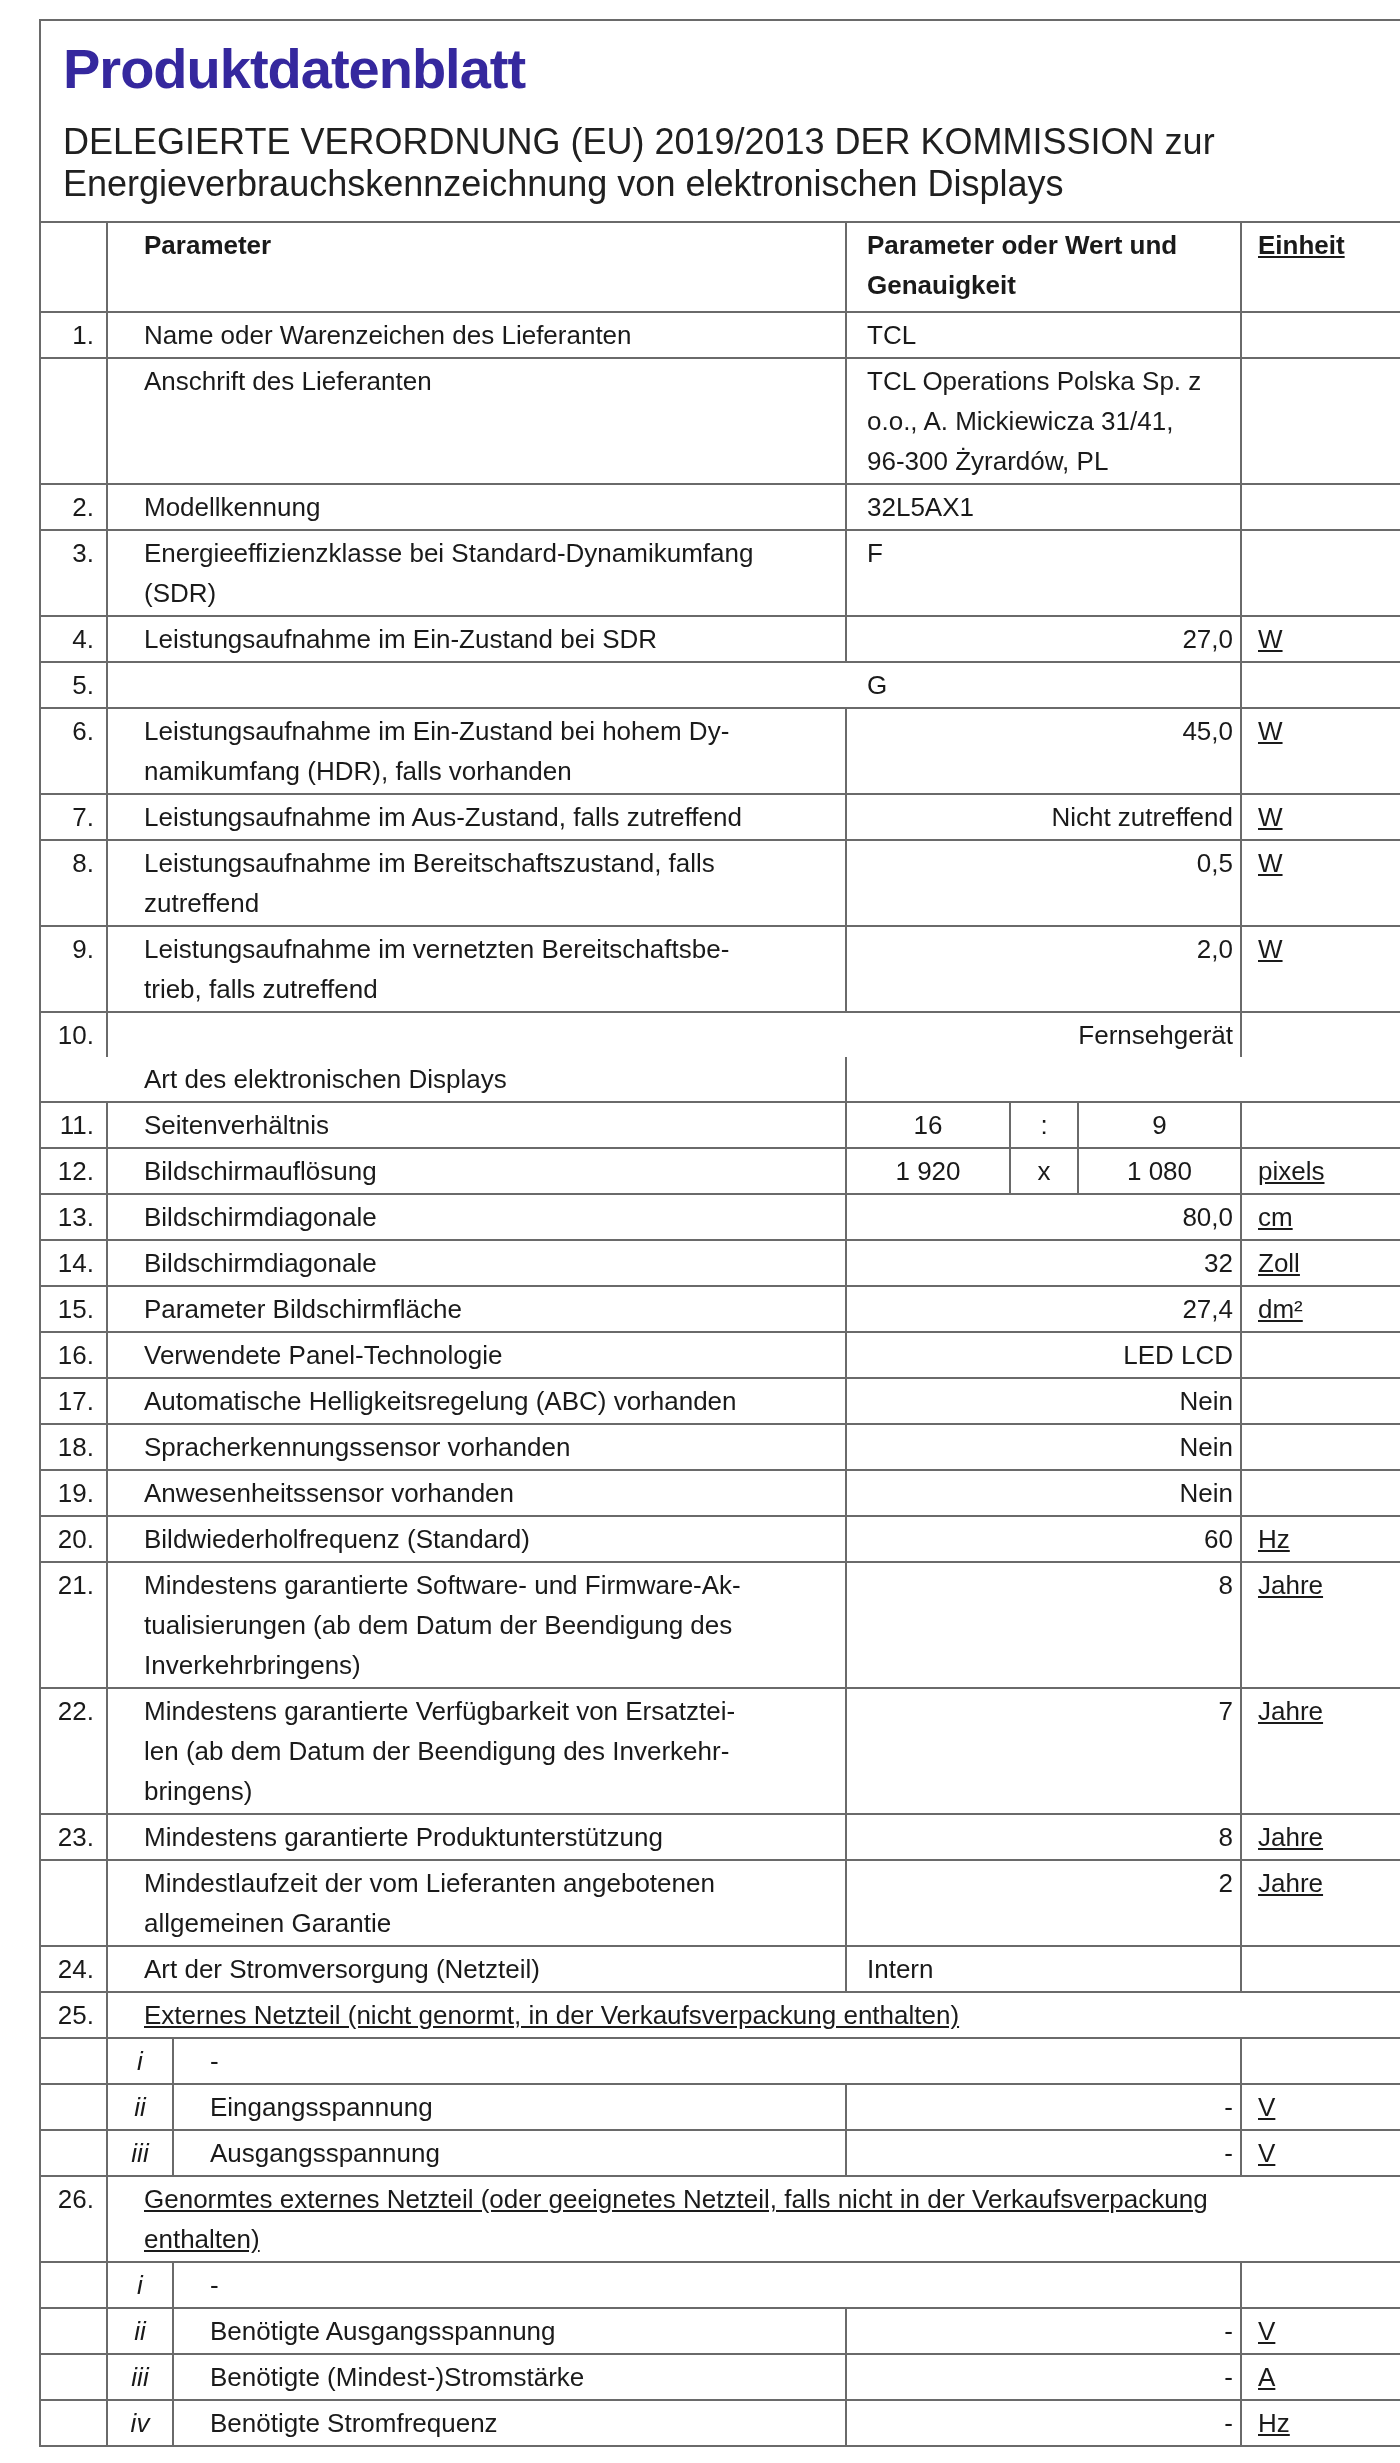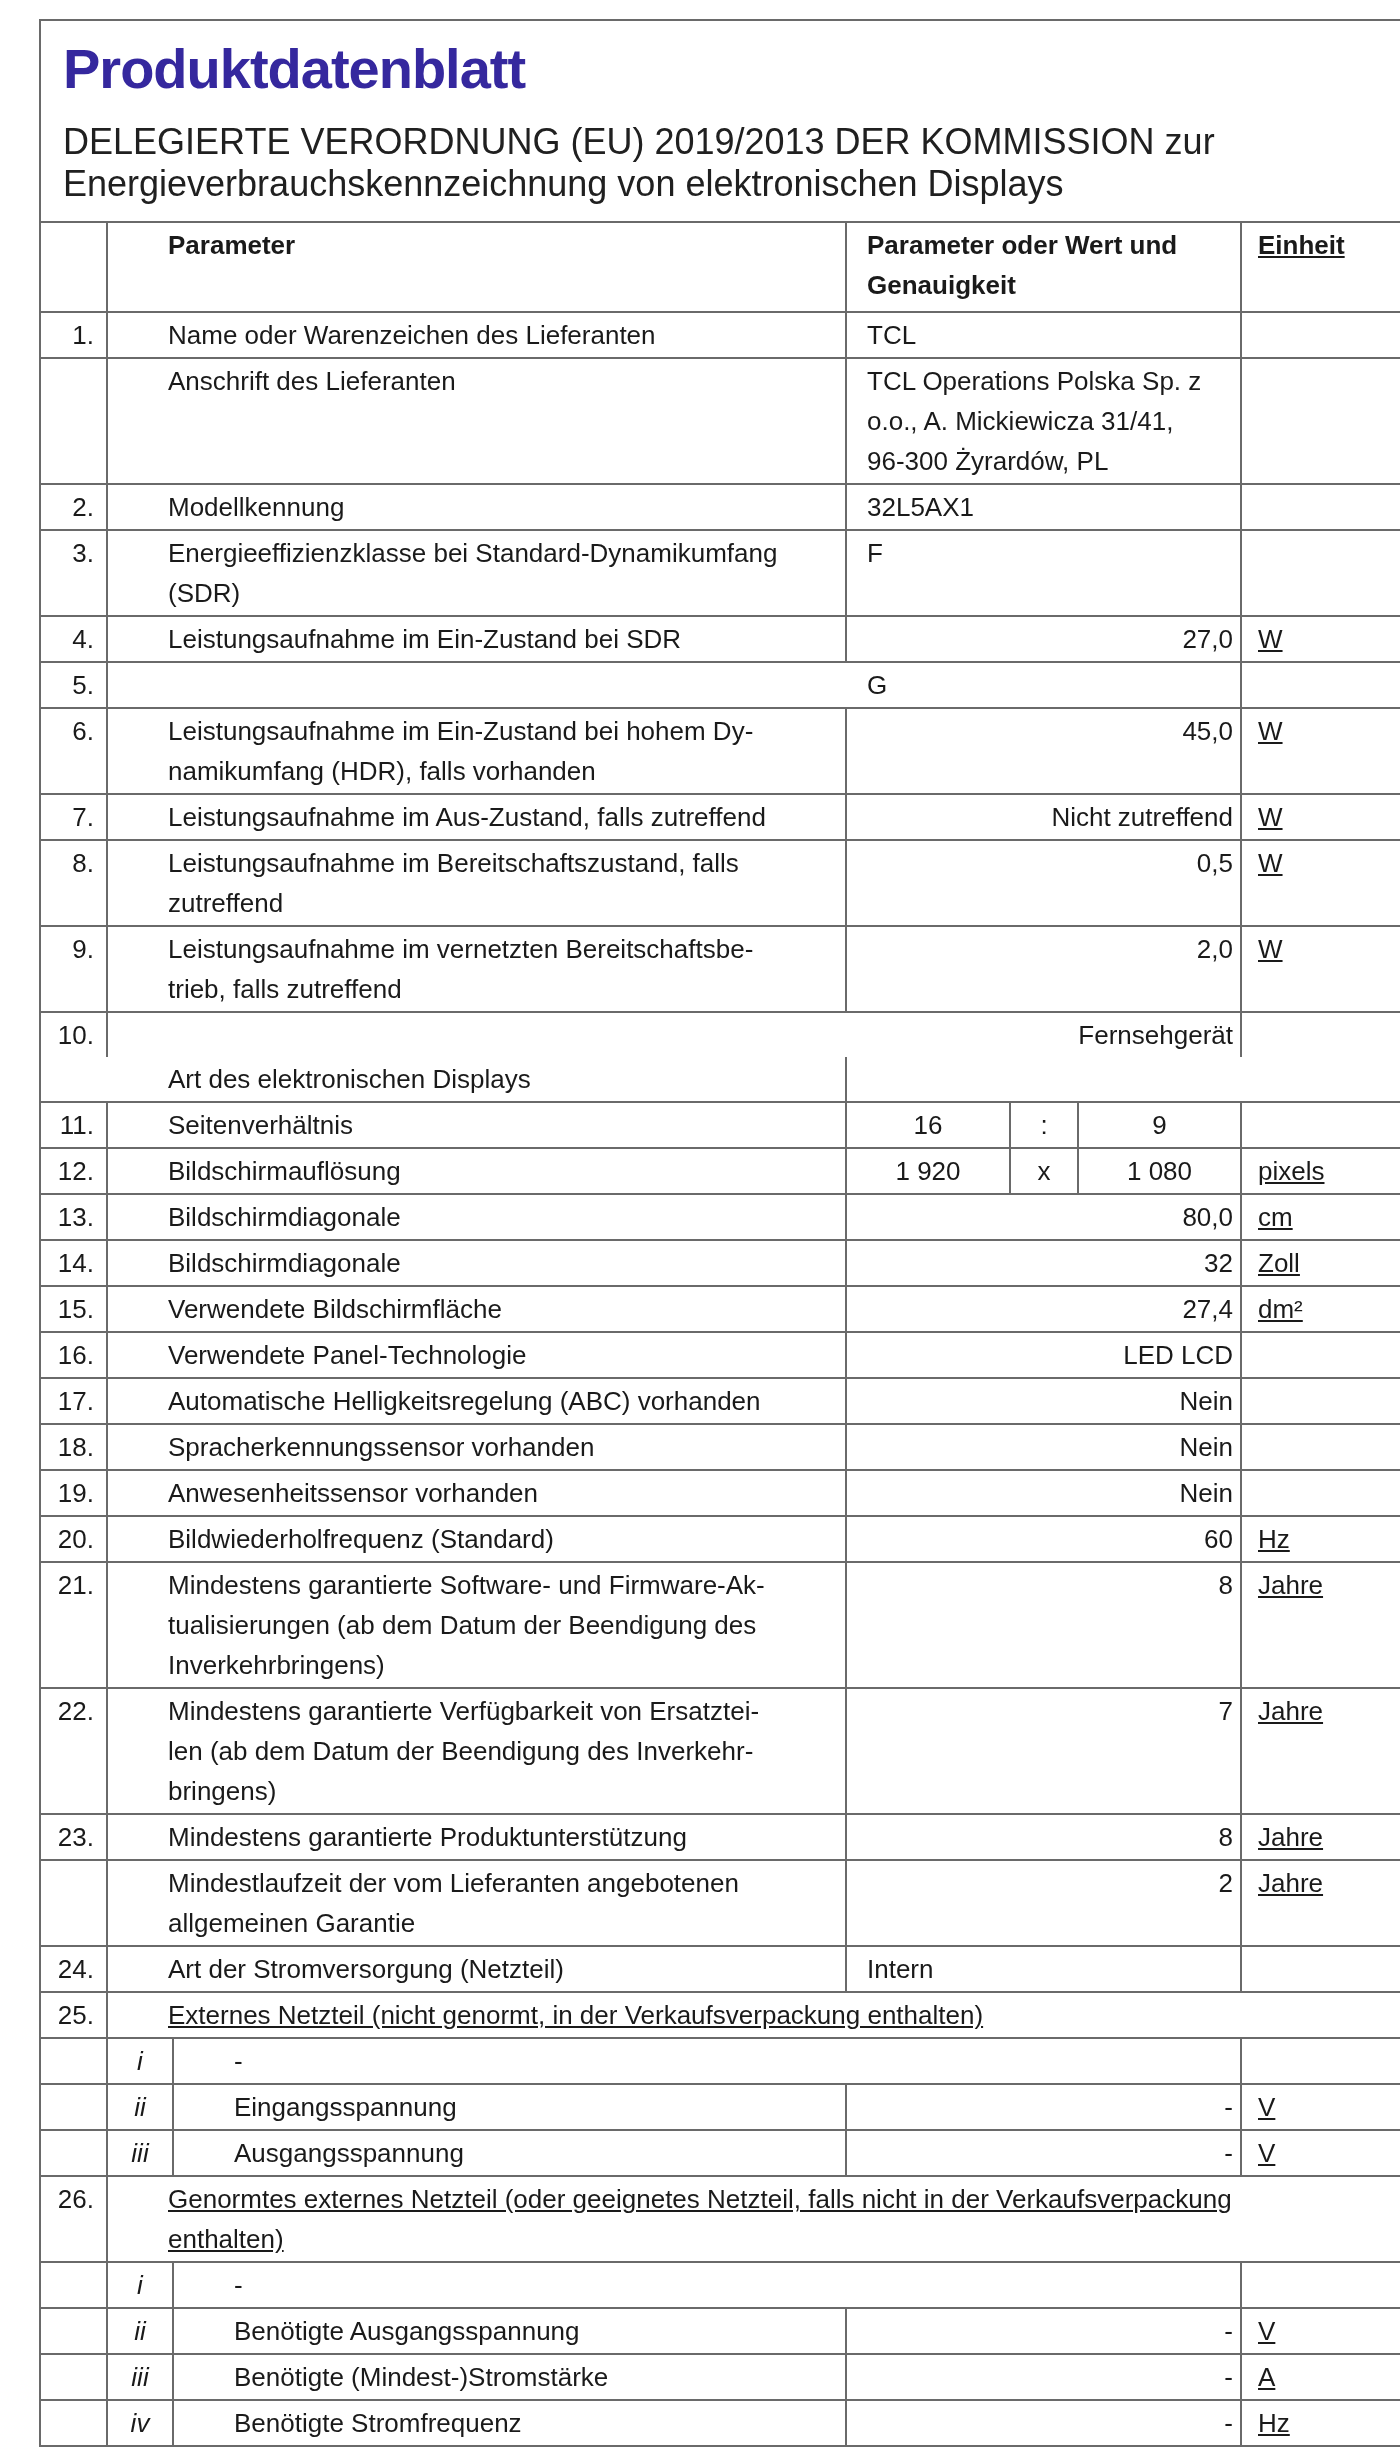--- a/index.html
+++ b/index.html
@@ -43,21 +43,21 @@
     font-size:26px;
   }
   .row .c:last-child{border-right:none;text-decoration:underline;}
   .thead .c{font-weight:700;min-height:88px;}
   .num{grid-column:1;text-align:right;padding-right:12px;}
   .idx{grid-column:2;text-align:center;font-style:italic;}
   .sp23{grid-column:2/4;}
   .sp46{grid-column:4/7;}
   .sp27{grid-column:2/8;}
   .sp36{grid-column:3/7;}
-  .label{padding-left:24px;padding-right:12px;margin-left:36px;}
+  .label{padding-left:36px;padding-right:12px;}
   .value.left{padding-left:20px;padding-right:10px;}
   .value.right{text-align:right;padding-right:7px;}
   .mid{text-align:center;}
   .unit{padding-left:16px;padding-right:6px;}
   .preline{white-space:pre-line;}
 </style>
 </head>
 <body style="--accent: #35289E; --border: #6A6A6A; --text: #1A1A1A;">
 
 <div class="doc">
@@ -170,21 +170,21 @@
         <div class="c unit">cm</div>
       </div>
       <div class="row">
         <div class="c num">14.</div>
         <div class="c label sp23 preline">Bildschirmdiagonale</div>
         <div class="c value sp46 preline right">32</div>
         <div class="c unit">Zoll</div>
       </div>
       <div class="row">
         <div class="c num">15.</div>
-        <div class="c label sp23 preline">Verwendete Bildschirmfläche</div>
+        <div class="c label sp23 preline">Parameter Bildschirmfläche</div>
         <div class="c value sp46 preline right">27,4</div>
         <div class="c unit">dm²</div>
       </div>
       <div class="row">
         <div class="c num">16.</div>
         <div class="c label sp23 preline">Verwendete Panel-Technologie</div>
         <div class="c value sp46 preline right">LED LCD</div>
         <div class="c unit"></div>
       </div>
       <div class="row">

